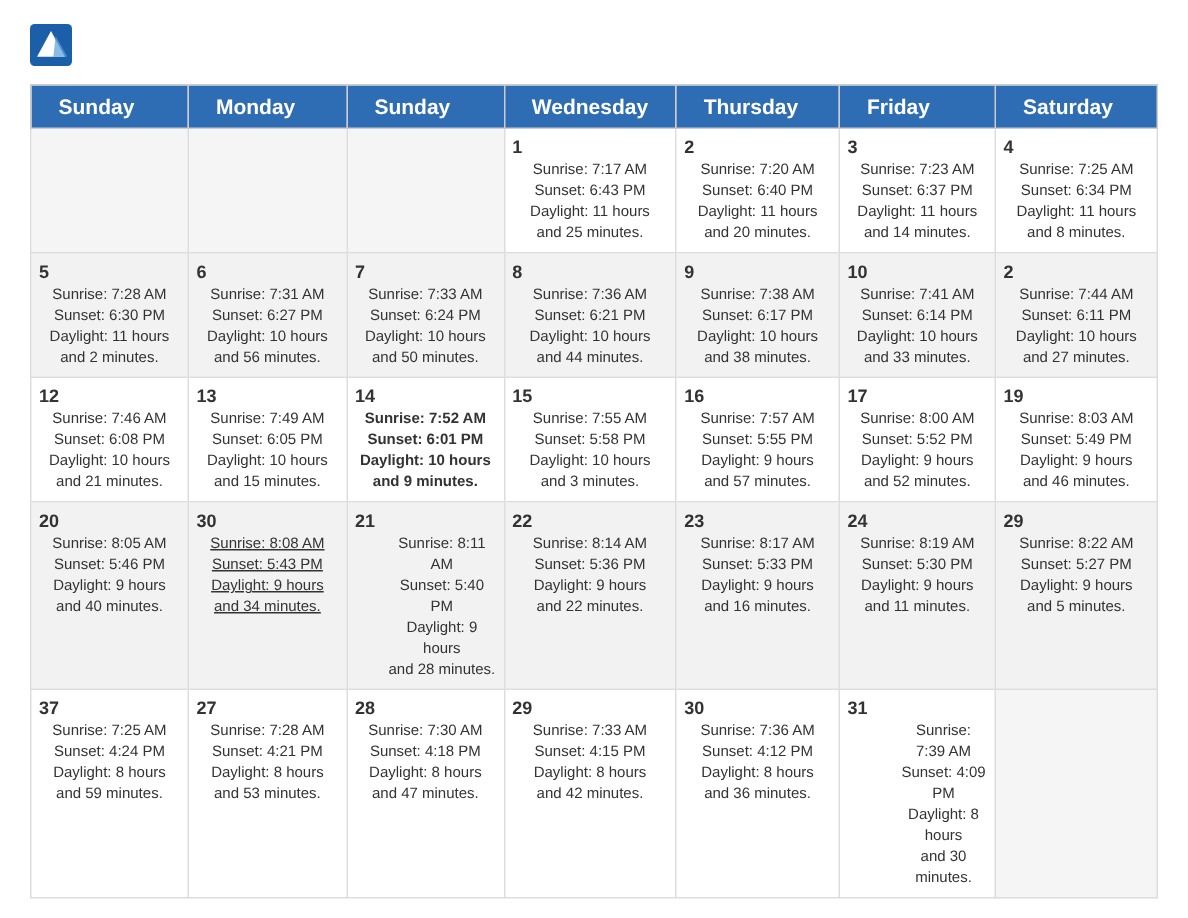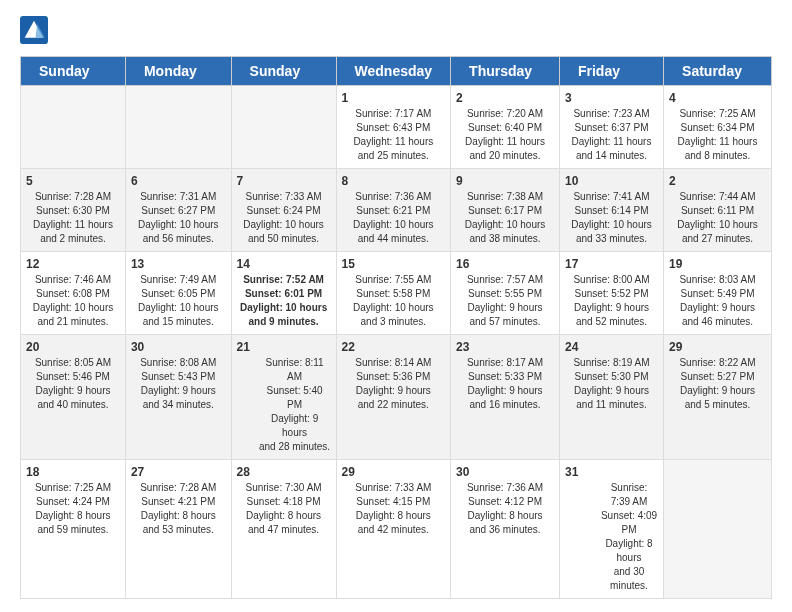--- a/index.html
+++ b/index.html
@@ -276,21 +276,21 @@
         <tr>
           <td>
             <div class="day-number">20</div>
             <div class="day-info" style="white-space: pre-line;">Sunrise: 8:05 AM
 Sunset: 5:46 PM
 Daylight: 9 hours
 and 40 minutes.</div>
           </td>
           <td>
             <div class="day-number">30</div>
-            <div class="day-info" style="white-space: pre-line;">Sunrise: 8:08 AM
+            <div class="day-info" style="white-space: pre-line; text-decoration: underline;">Sunrise: 8:08 AM
 Sunset: 5:43 PM
 Daylight: 9 hours
 and 34 minutes.</div>
           </td>
           <td>
             <div class="day-number">21</div>
             <div class="day-info" style="white-space: pre-line; margin-left: 22px;">Sunrise: 8:11 AM
 Sunset: 5:40 PM
 Daylight: 9 hours
 and 28 minutes.</div>
@@ -319,21 +319,21 @@
           <td>
             <div class="day-number">29</div>
             <div class="day-info" style="white-space: pre-line;">Sunrise: 8:22 AM
 Sunset: 5:27 PM
 Daylight: 9 hours
 and 5 minutes.</div>
           </td>
         </tr>
         <tr>
           <td>
-            <div class="day-number">18</div>
+            <div class="day-number">37</div>
             <div class="day-info" style="white-space: pre-line;">Sunrise: 7:25 AM
 Sunset: 4:24 PM
 Daylight: 8 hours
 and 59 minutes.</div>
           </td>
           <td>
             <div class="day-number">27</div>
             <div class="day-info" style="white-space: pre-line;">Sunrise: 7:28 AM
 Sunset: 4:21 PM
 Daylight: 8 hours

